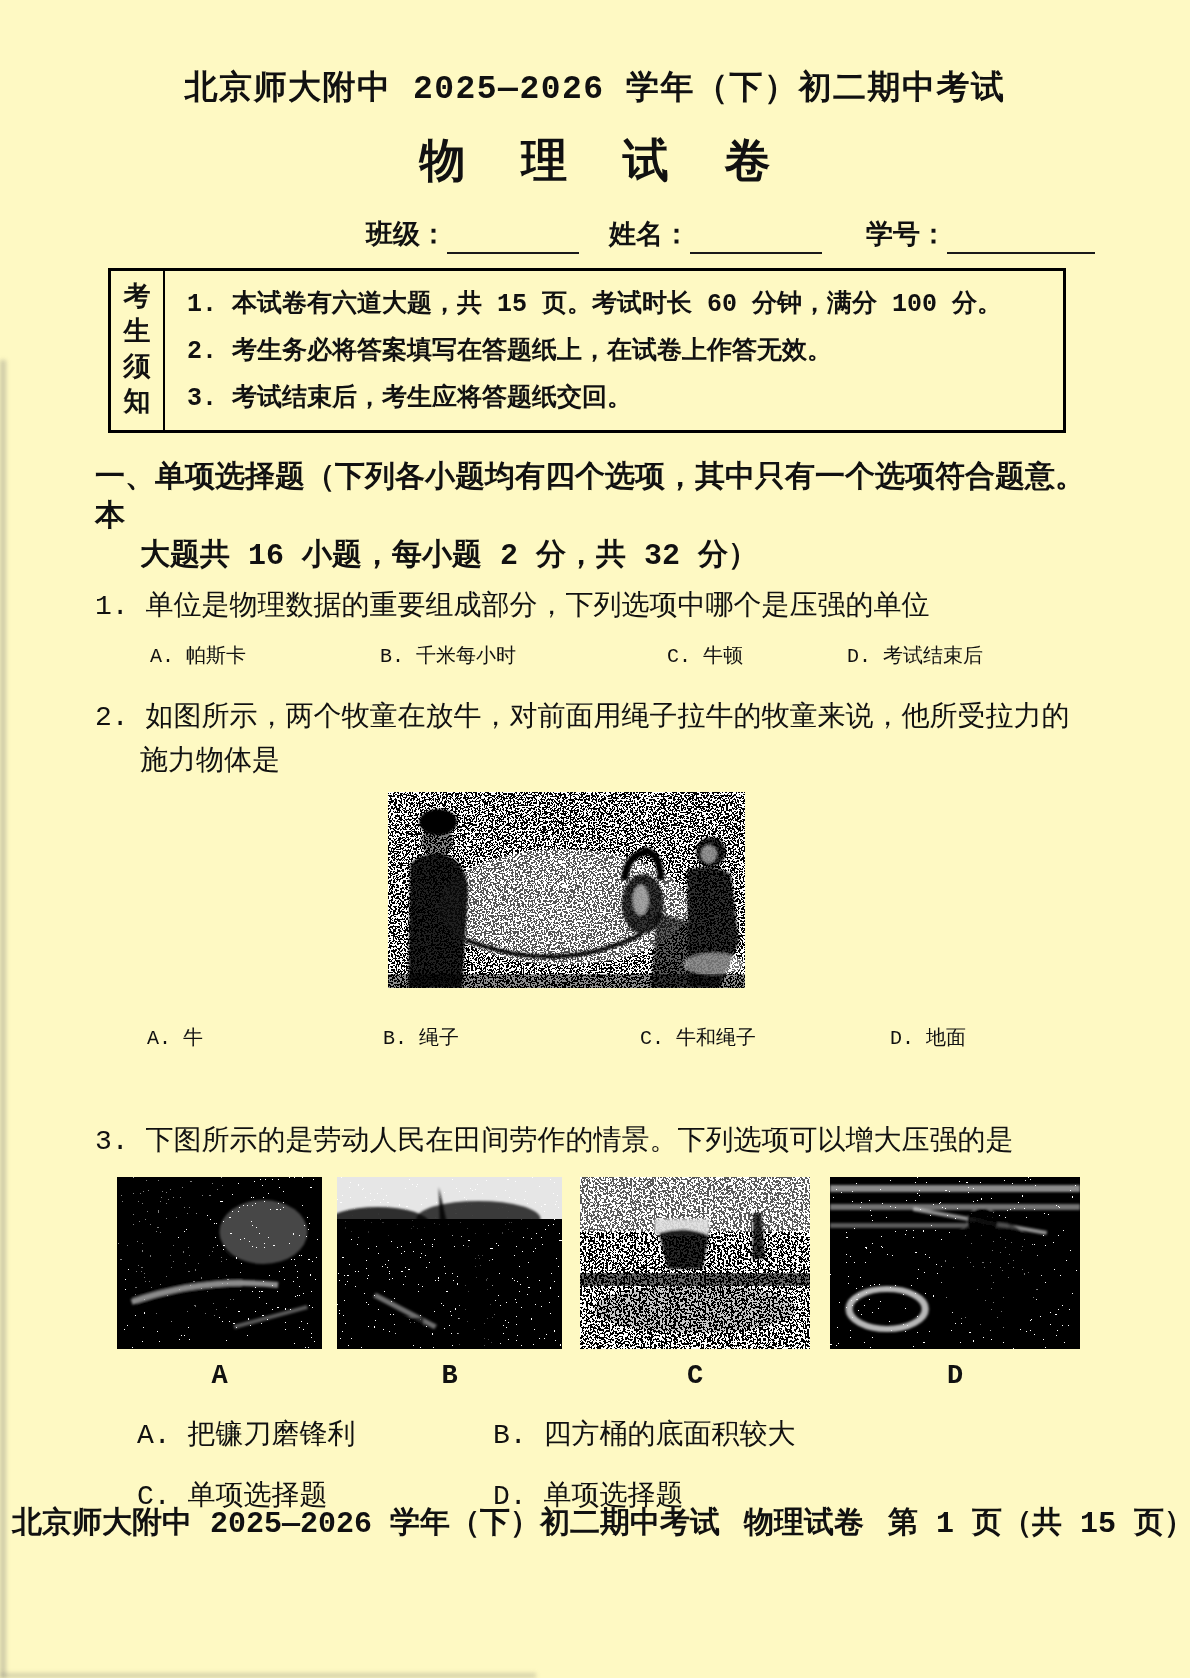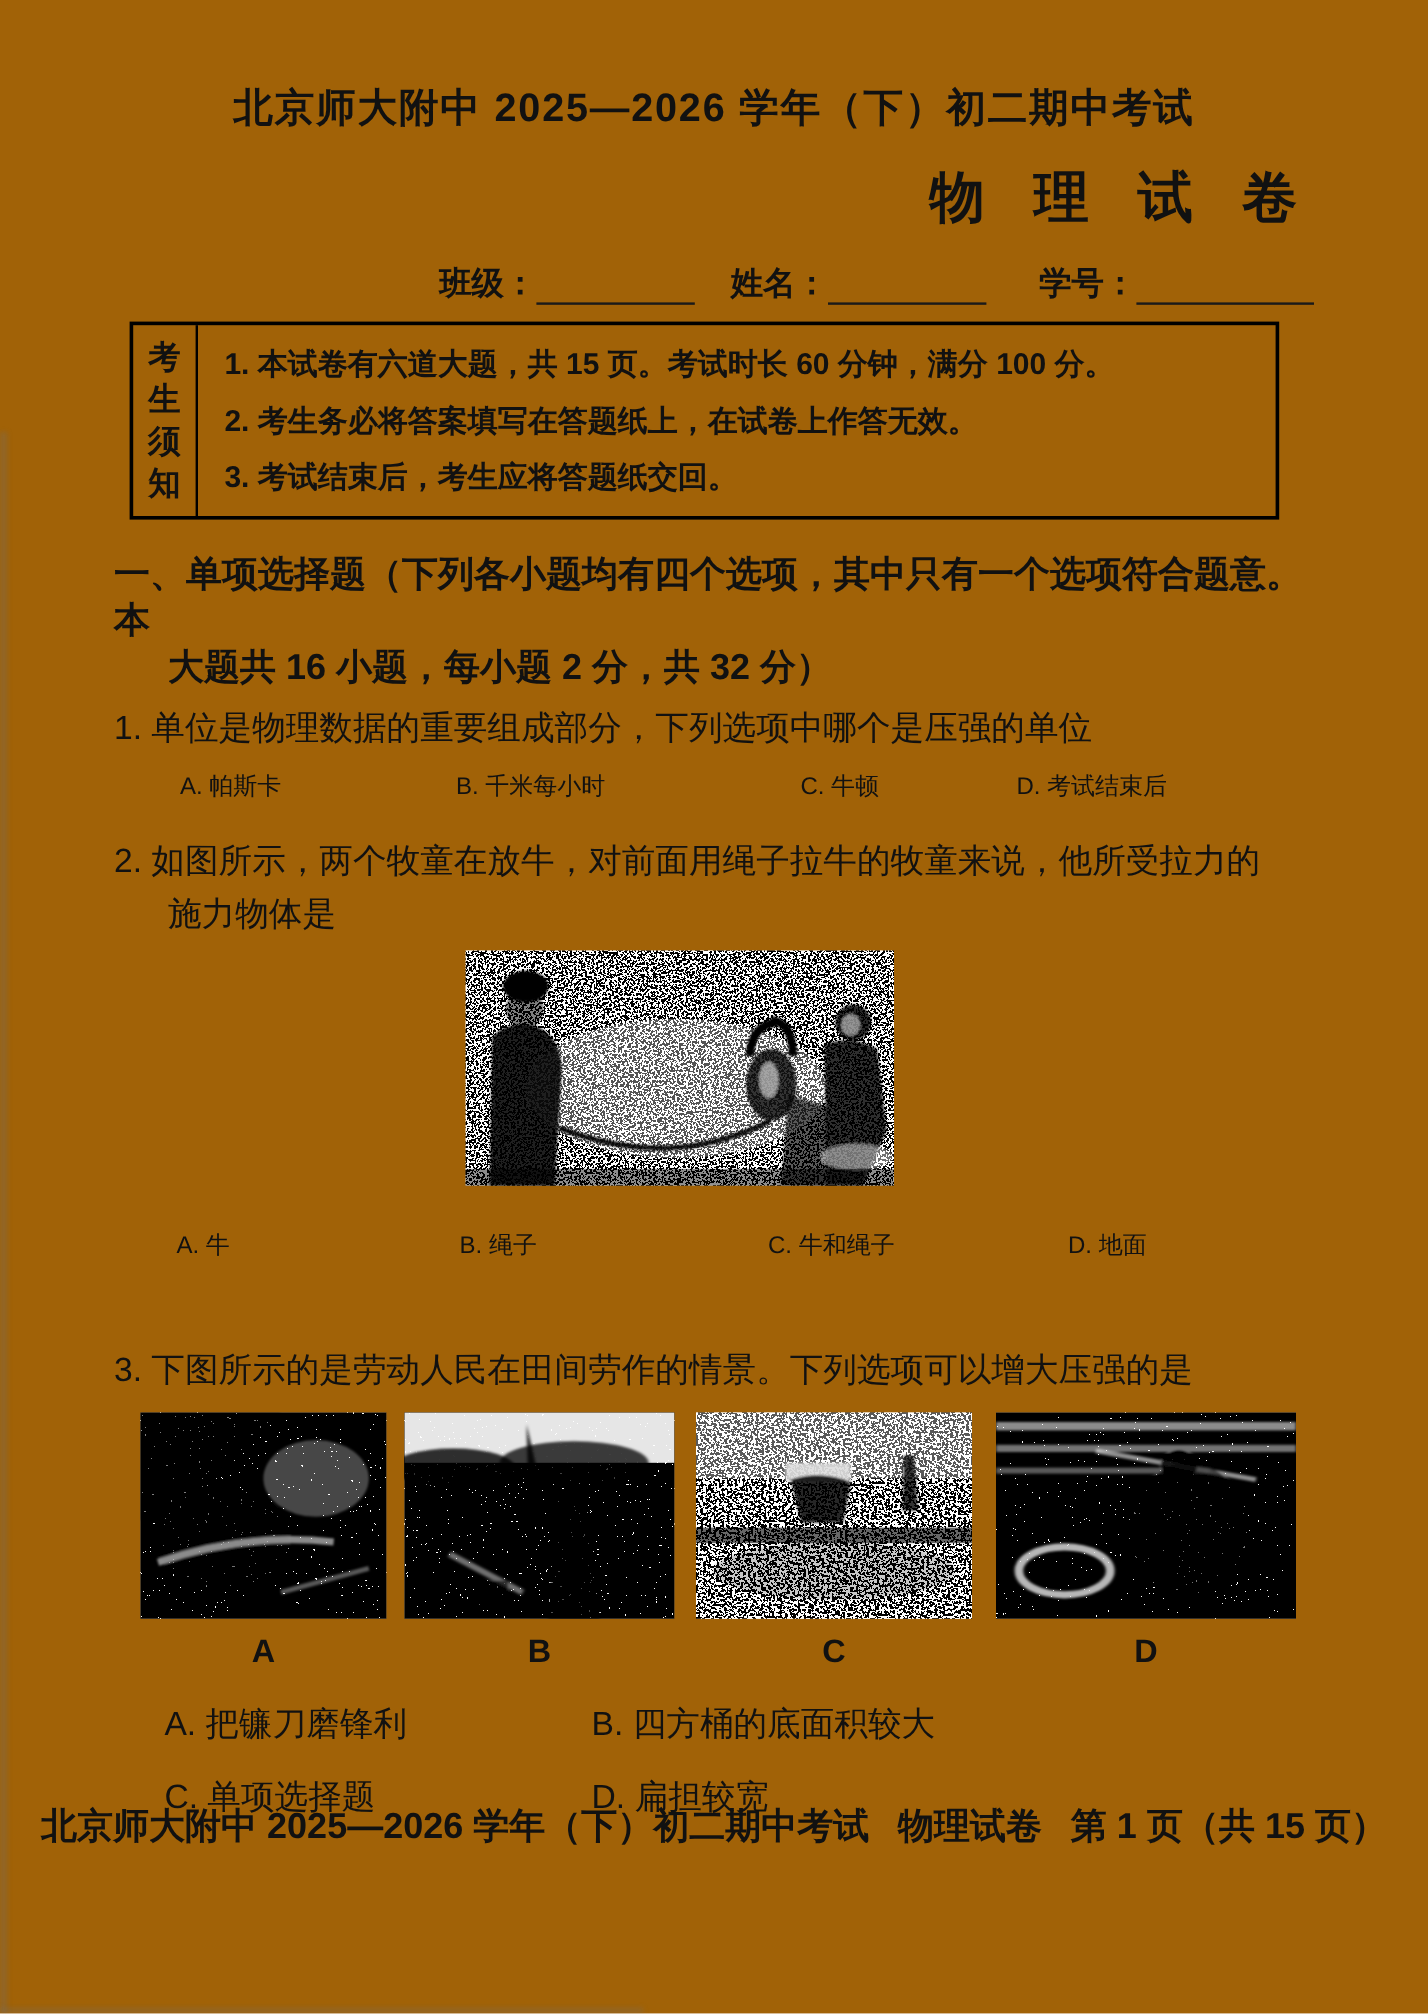--- a/index.html
+++ b/index.html
@@ -1,37 +1,37 @@
 <!DOCTYPE html>
 <html><head>
 <meta charset="utf-8">
 <style>
   html,body { margin:0; padding:0; background:#ffffff; }
   .page {
     position:relative; width:1190px; height:1678px; margin:0 auto;
-    background:#a16207; overflow:hidden; color:#111;
-    font-family:Liberation Sans, sans-serif;
+    background:#fef9c3; overflow:hidden; color:#111;
+    font-family:Liberation Mono, monospace;
   }
   
   .page::before {
     content:""; position:absolute; left:0; top:360px; bottom:0; width:6px;
     background:rgba(110,110,110,.33); filter:blur(2px); pointer-events:none;
   }
   .page::after {
     content:""; position:absolute; left:0; bottom:0; width:45%; height:5px;
     background:rgba(110,110,110,.28); filter:blur(2px); pointer-events:none;
   }
   .content { padding:70px 95px 0 95px; }
 
   .header-title {
     text-align:center; font-size:33px; font-weight:bold; letter-spacing:1.5px;
     line-height:40px;
   }
   .exam-title {
-    text-align:right; font-size:46px; font-weight:bold; letter-spacing:14px;
+    text-align:center; font-size:46px; font-weight:bold; letter-spacing:14px;
     text-indent:14px; line-height:56px; margin-top:26px;
   }
   .fields-row {
     display:flex; justify-content:flex-end; margin-top:26px; margin-left:140px;
     font-size:27px; line-height:36px; font-weight:bold;
   }
   .field { display:flex; align-items:flex-end; }
   .field + .field { margin-left:30px; }
   .field.f3 { margin-left:44px; }
   .blank-line {
@@ -299,21 +299,21 @@
         <span class="fl-c">C</span>
         <span class="fl-d">D</span>
       </div>
 
       <div class="q3-opts-row">
         <span class="col1">A. 把镰刀磨锋利</span>
         <span class="col2">B. 四方桶的底面积较大</span>
       </div>
       <div class="q3-opts-row">
         <span class="col1">C. 单项选择题</span>
-        <span class="col2">D. 扁担较宽</span>
+        <span class="col2">D. 单项选择题</span>
       </div>
     </div>
 
   </div>
 
   <div class="footer">
     <span class="seg">北京师大附中 2025—2026 学年（下）初二期中考试</span><span class="seg">物理试卷</span><span class="seg">第 1 页（共 15 页）</span>
   </div>
 </div>
 

